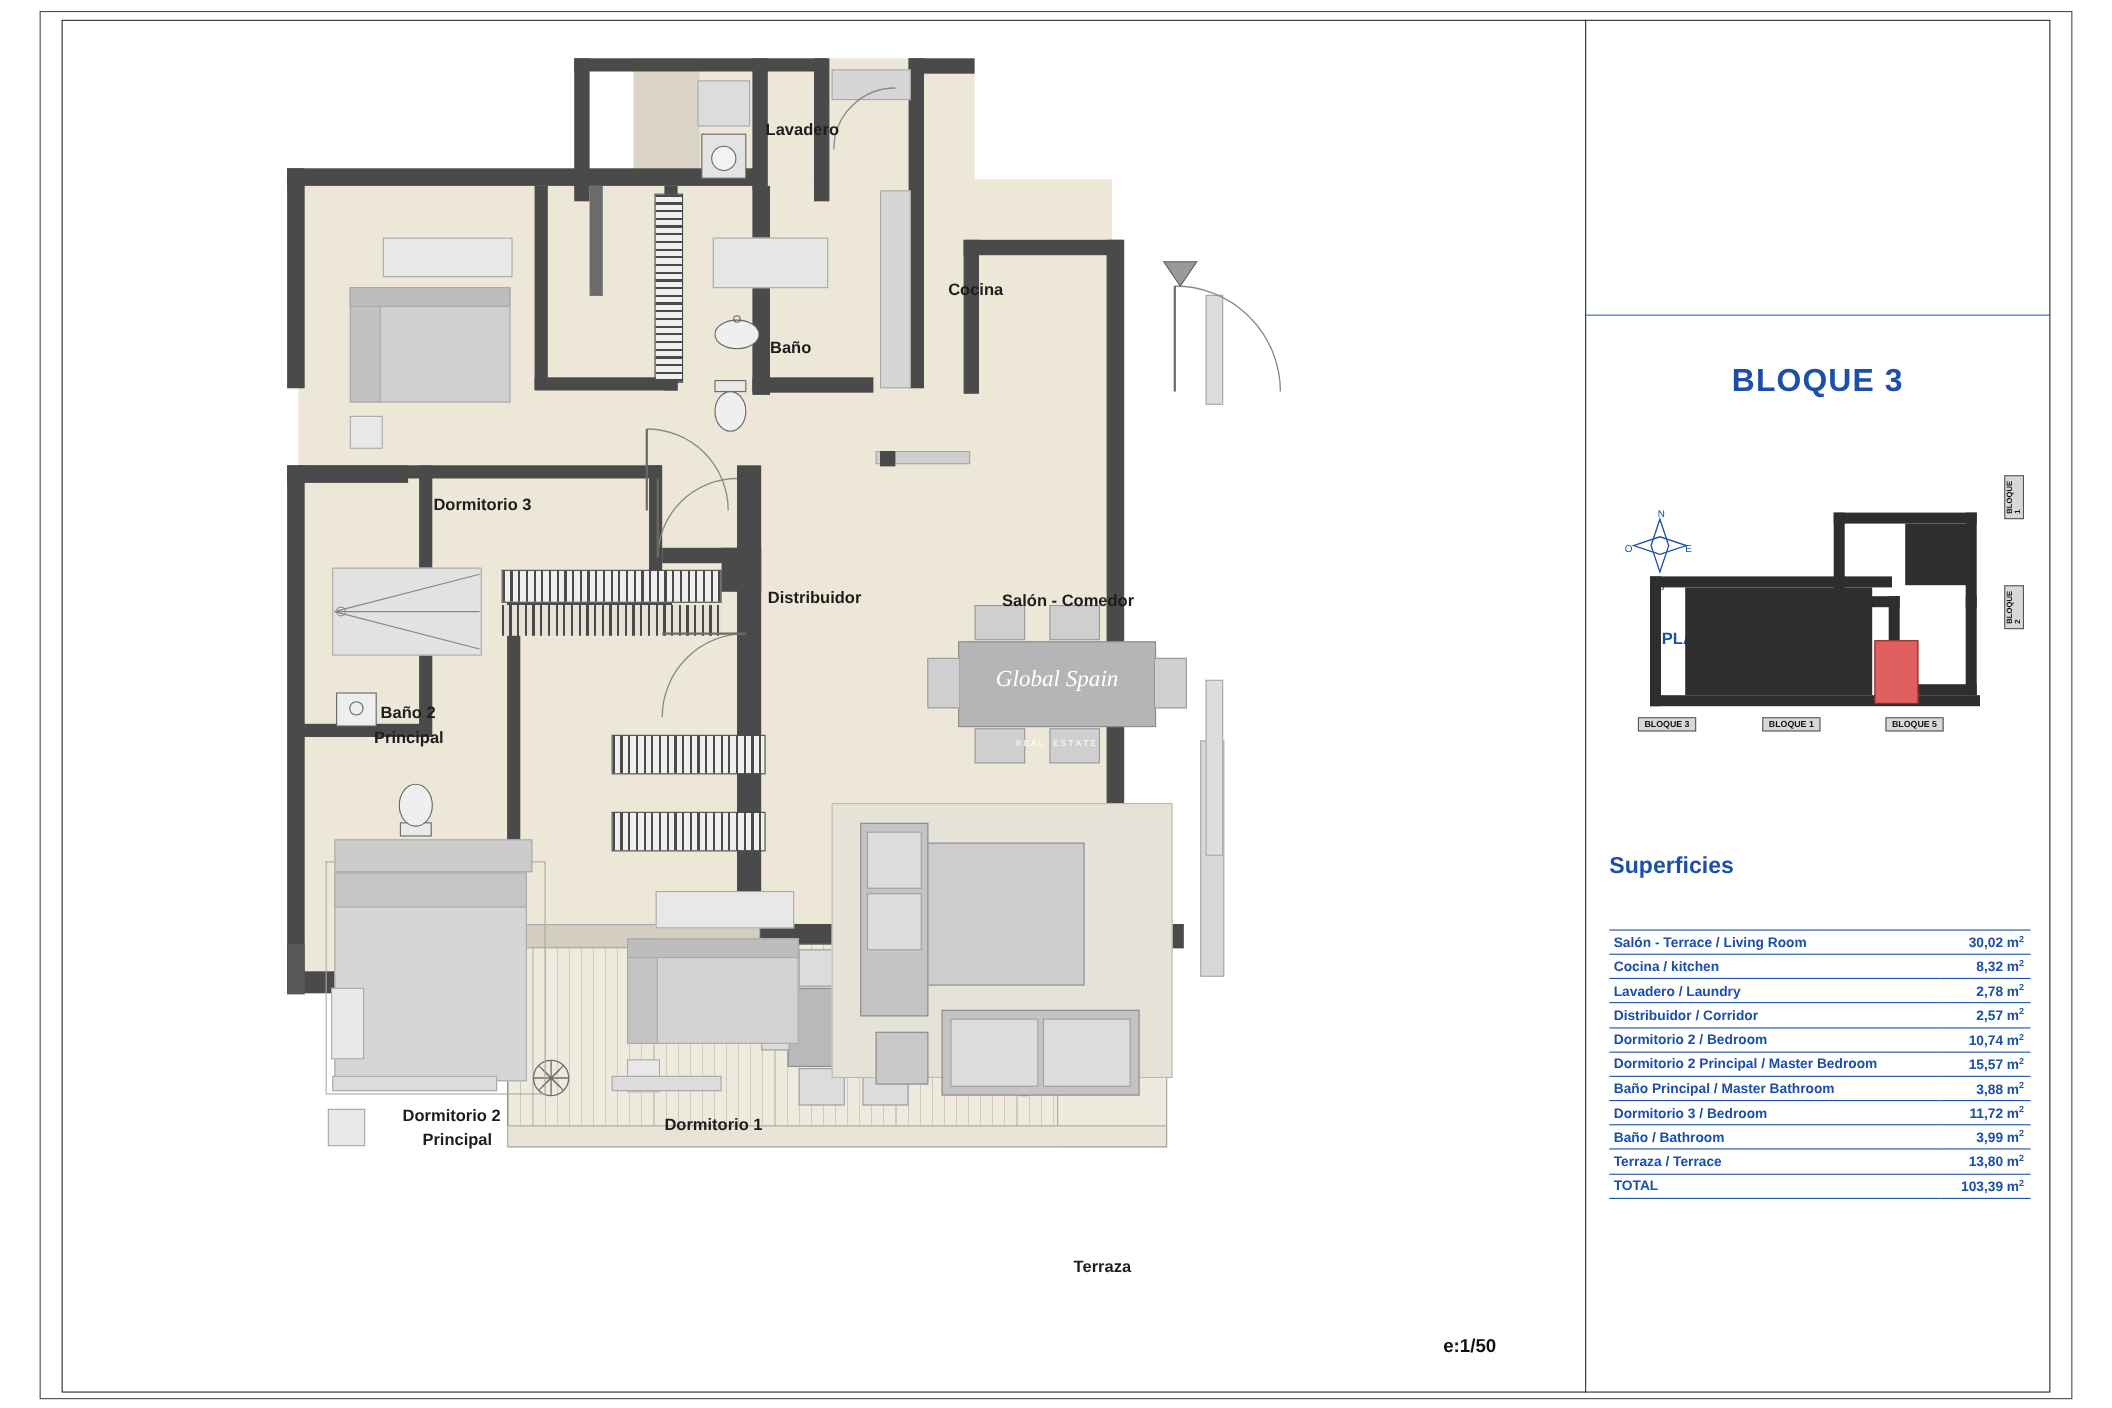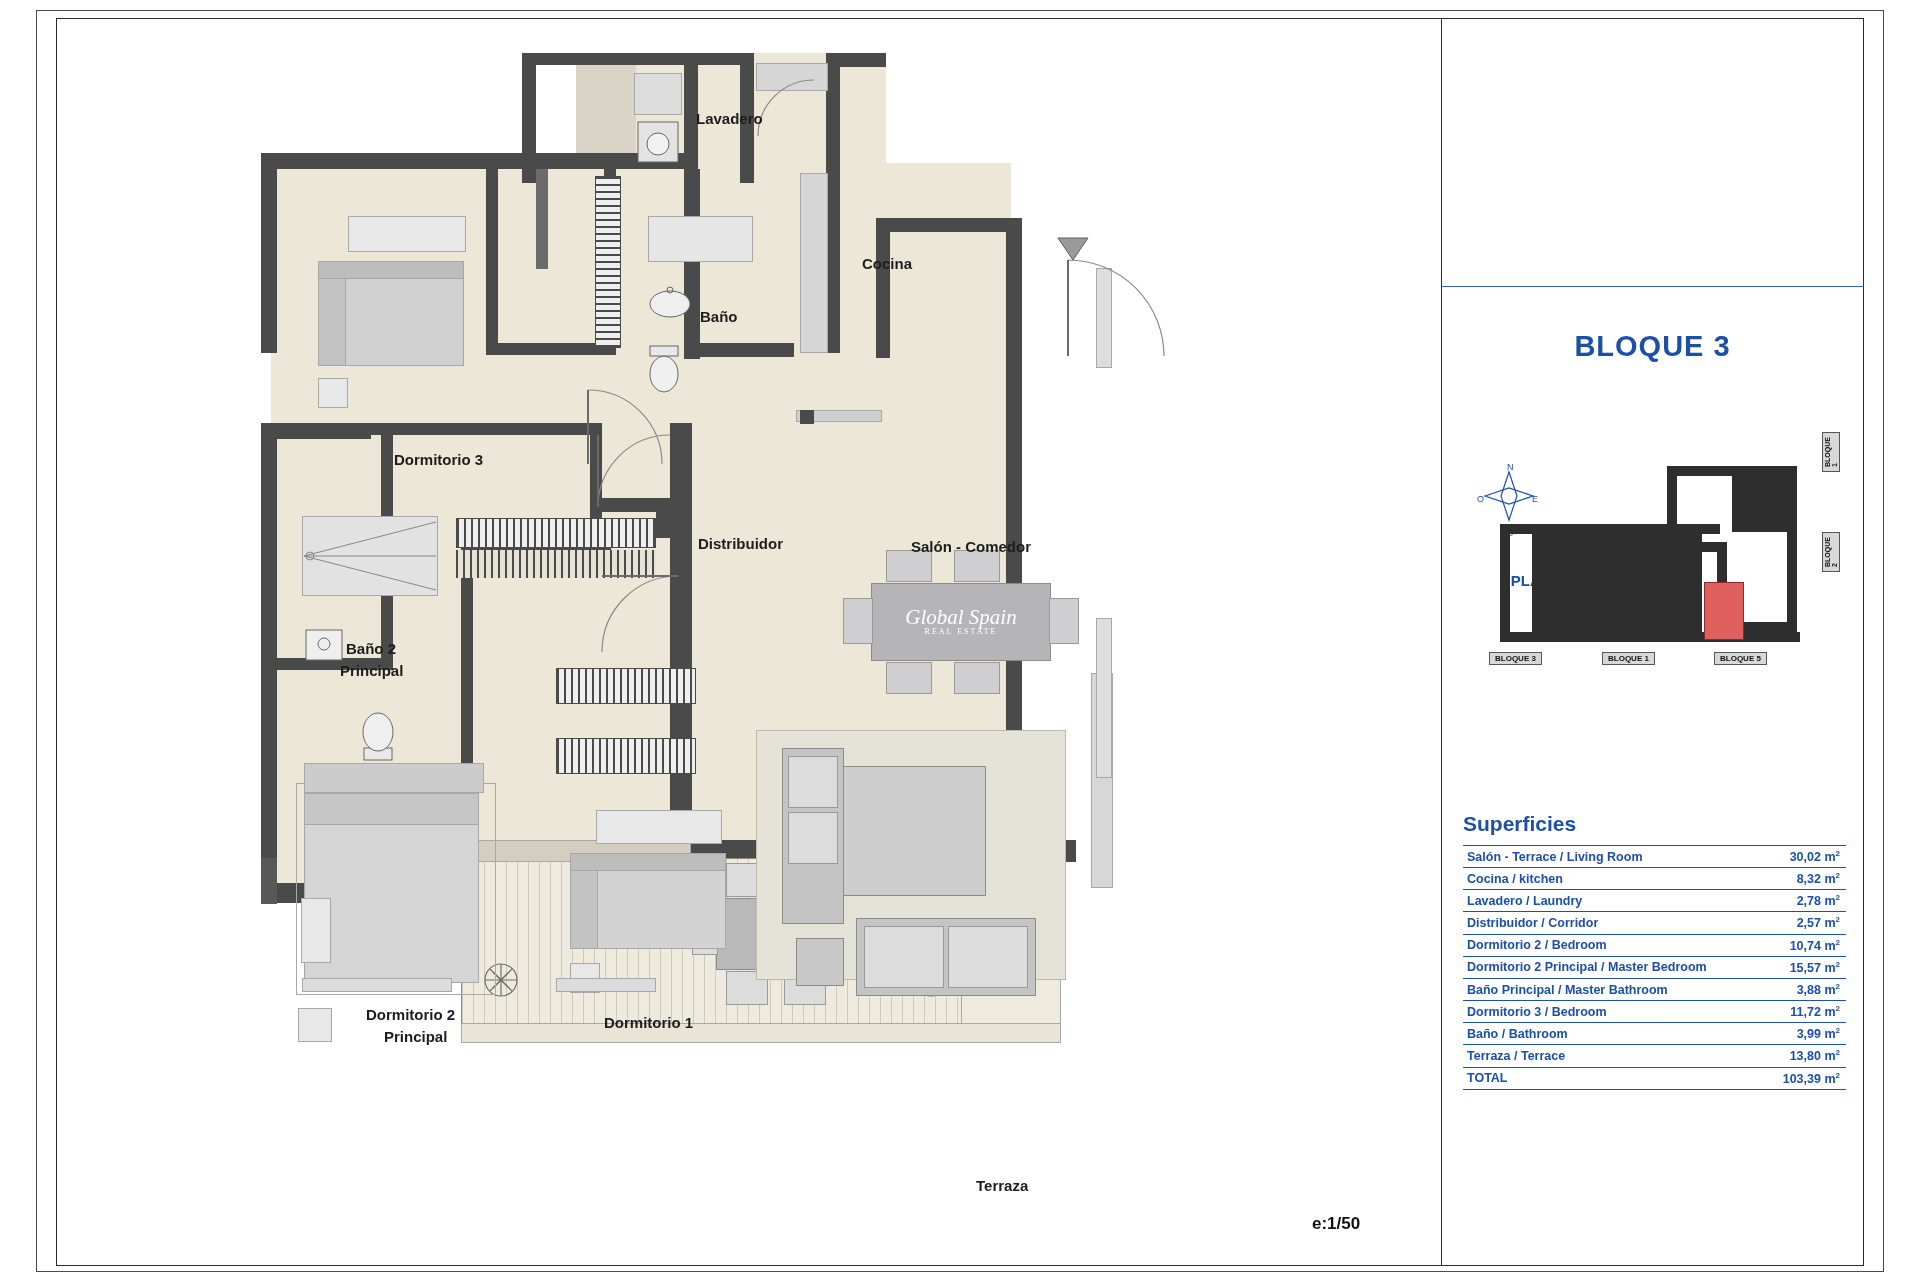--- a/index.html
+++ b/index.html
@@ -57,42 +57,42 @@
     background:repeating-linear-gradient(90deg,#cfcabb 0 1px,#efeade 1px 11px);
     border:1px solid #8d8878;box-sizing:border-box;
   }
   .scale-lbl{position:absolute;font-weight:bold;font-size:17px;color:#111;}
 
   .watermark{
     position:absolute;color:#fff;text-align:center;line-height:1.05;
     font-family:"Liberation Serif", serif;
   }
   .wm1{font-size:21px;font-style:italic;}
-  .wm2{font-size:8px;letter-spacing:2px;font-family:Liberation Serif, serif;}
+  .wm2{font-size:8px;letter-spacing:2px;font-family:Liberation Mono, monospace;margin-top:45px;}
 
   
   .bloque-title{
     position:absolute;left:1441px;top:330px;width:423px;text-align:center;
     color:#1b4fa8;font-weight:bold;font-size:29px;letter-spacing:1px;
   }
   .planta-lbl{
     position:absolute;left:1497px;top:572px;width:160px;text-align:center;
     color:#1b4fa8;font-weight:bold;font-size:15px;line-height:1.25;
   }
   .compass{position:absolute;left:1477px;top:462px;width:64px;height:78px;}
   .keyplan{
     position:absolute;left:1492px;top:462px;width:350px;height:250px;
   }
   .kp-block{position:absolute;background:#2e2e2e;}
   .kp-unit{position:absolute;background:#e06060;border:1px solid #8a2b2b;box-sizing:border-box;}
   .kp-lbl{position:absolute;font-size:8px;font-weight:bold;color:#111;background:#d8d8d8;border:1px solid #555;padding:1px 5px;}
   .kp-lbl-v{position:absolute;font-size:7px;font-weight:bold;color:#111;background:#d8d8d8;border:1px solid #555;padding:1px 4px;transform:rotate(-90deg);transform-origin:left top;}
 
   .superficies-title{
-    position:absolute;left:1463px;top:812px;color:#1b4fa8;font-weight:bold;font-size:21px;
+    position:absolute;left:1463px;top:776px;color:#1b4fa8;font-weight:bold;font-size:21px;
   }
   .tbl{
     position:absolute;left:1463px;top:845px;width:383px;
     border-collapse:collapse;font-size:12.5px;
   }
   .tbl td{
     border-top:1px solid #1b4fa8;
     padding:3px 2px 3px 4px;
     color:#1b4fa8;font-weight:bold;white-space:nowrap;
   }
@@ -304,21 +304,21 @@
     <div class="lbl" style="left:806px;top:237px;">Cocina</div>
     <div class="lbl" style="left:644px;top:290px;">Baño</div>
     <div class="lbl" style="left:338px;top:433px;">Dormitorio 3</div>
     <div class="lbl" style="left:642px;top:517px;">Distribuidor</div>
     <div class="lbl" style="left:855px;top:520px;">Salón - Comedor</div>
     <div class="lbl" style="left:290px;top:622px;">Baño 2</div>
     <div class="lbl" style="left:284px;top:644px;">Principal</div>
     <div class="lbl" style="left:310px;top:988px;">Dormitorio 2</div>
     <div class="lbl" style="left:328px;top:1010px;">Principal</div>
     <div class="lbl" style="left:548px;top:996px;">Dormitorio 1</div>
-    <div class="lbl" style="left:920px;top:1159px;">Terraza</div>
+    <div class="lbl" style="left:920px;top:1125px;">Terraza</div>
 
     <div class="scale-lbl" style="left:1256px;top:1196px;">e:1/50</div>
   </div>
 
   <div class="bloque-title">BLOQUE 3</div>
 
   <svg class="compass" viewBox="0 0 64 78">
     <g stroke="#1b4fa8" stroke-width="1.2" fill="none">
       <path d="M32 10 L40 34 L32 58 L24 34 Z"></path>
       <path d="M8 34 L32 26 L56 34 L32 42 Z"></path>

